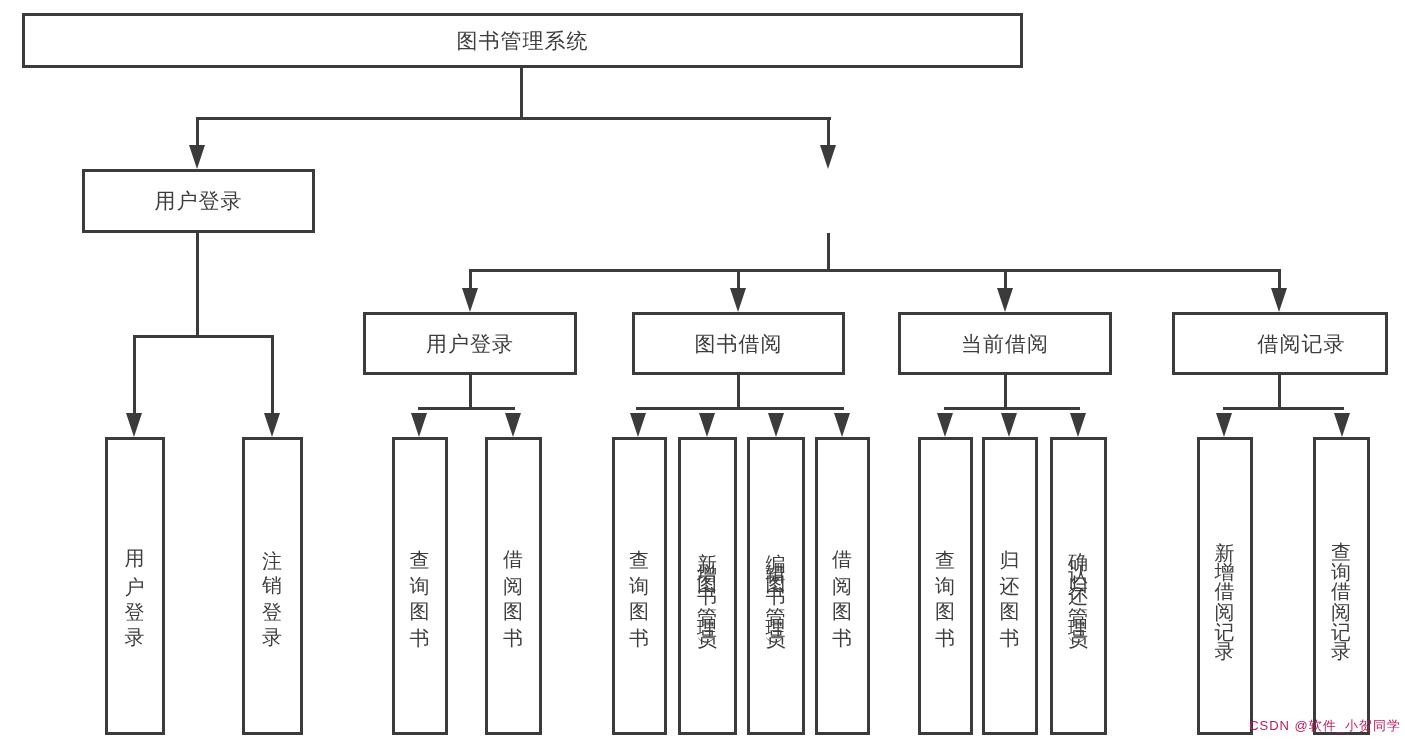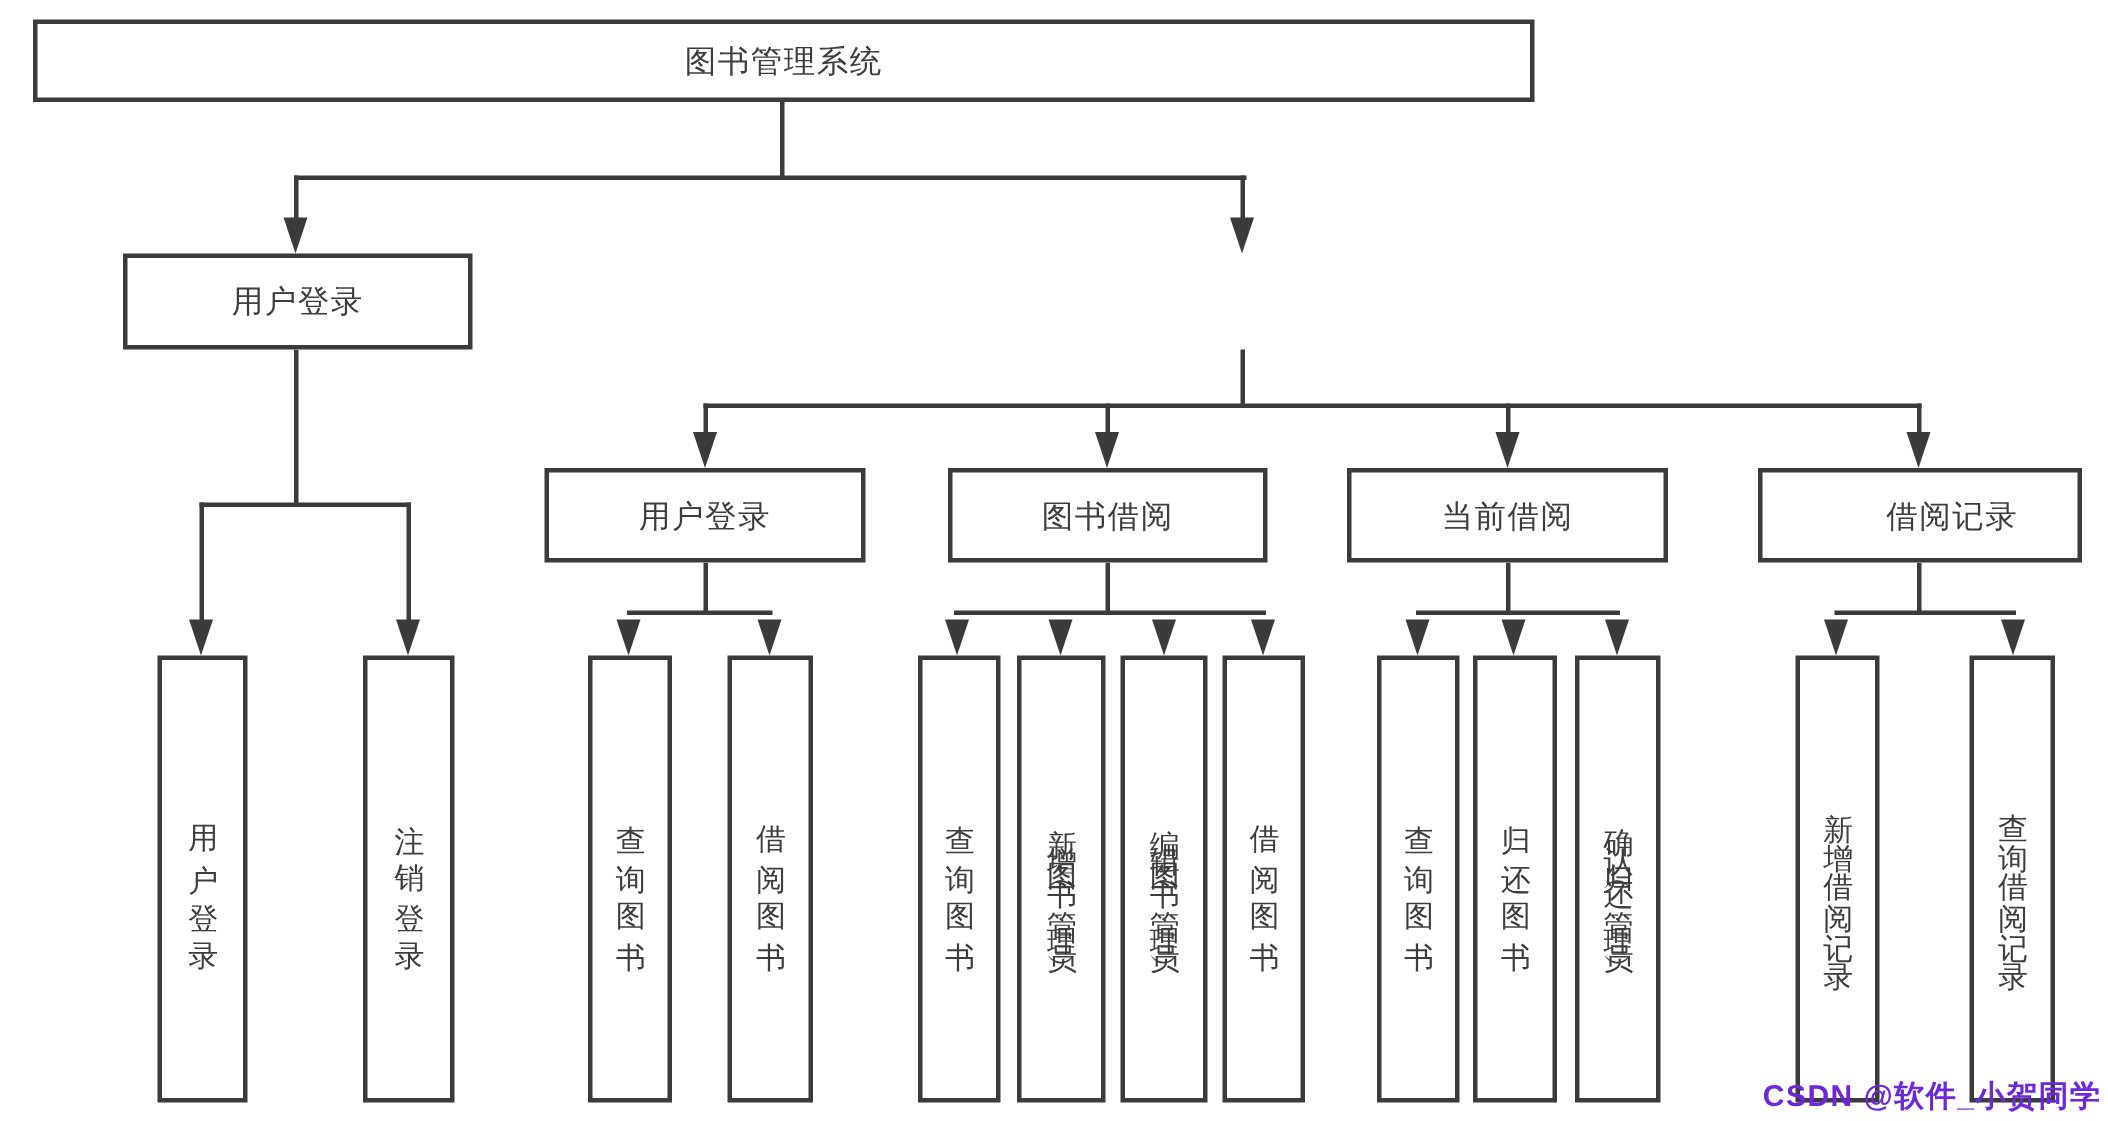--- a/index.html
+++ b/index.html
@@ -18,21 +18,21 @@
     white-space:nowrap;
   }
   .line{position:absolute;background:#3b3b3b;z-index:1;}
   .arrow{
     position:absolute;width:0;height:0;z-index:1;
     border-left:8px solid transparent;border-right:8px solid transparent;
     border-top:24px solid #3b3b3b;
   }
   #watermark{
     position:absolute;right:4px;top:717px;z-index:5;
-    font-size:20px;color:#6d28d9;letter-spacing:1px;font-weight:bold;
+    font-size:13px;color:#be185d;letter-spacing:1px;
   }
 </style>
 </head>
 <body>
 
 <div id="canvas">
 
   <div class="line" style="left:520px;top:66px;width:3px;height:54px;"></div>
   <div class="line" style="left:196px;top:117px;width:635px;height:3px;"></div>
   <div class="line" style="left:196px;top:117px;width:3px;height:32px;"></div>

